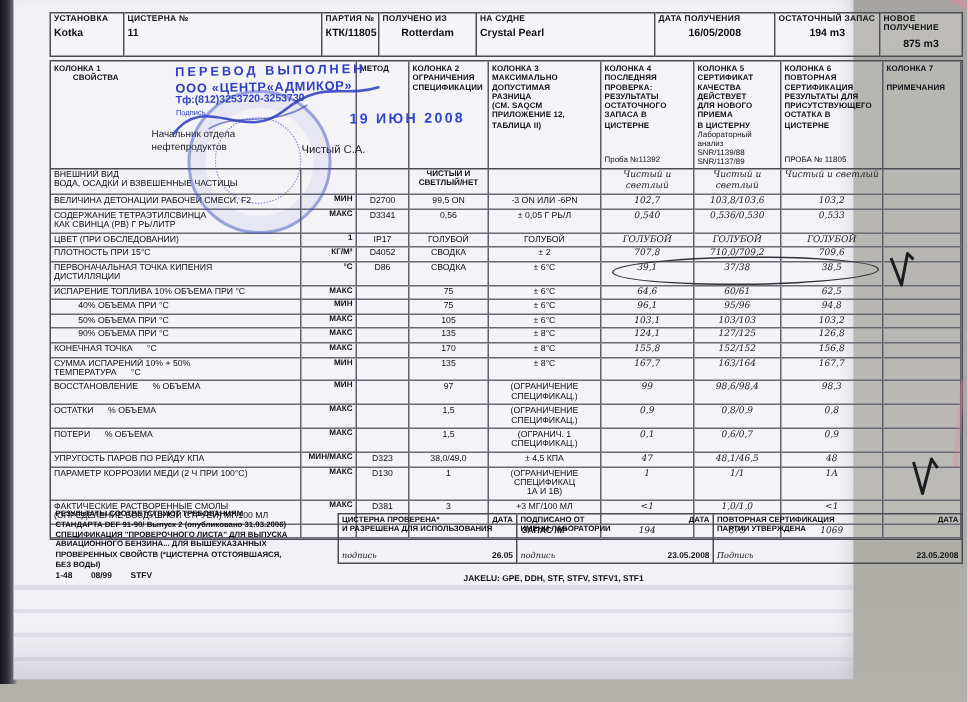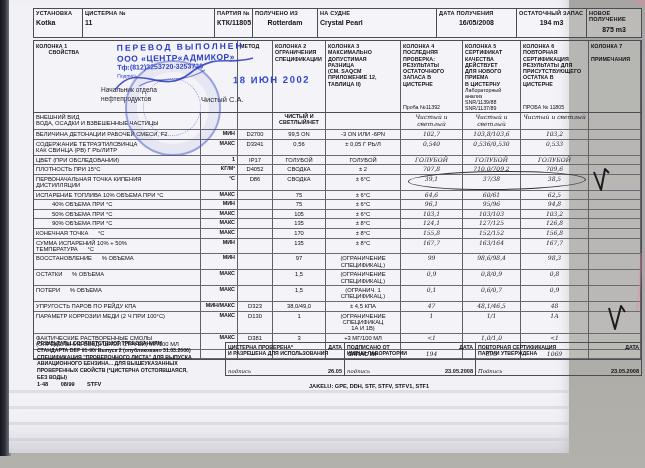--- a/index.html
+++ b/index.html
@@ -430,21 +430,21 @@
   <div class="officer">Начальник отдела
 нефтепродуктов</div>
   <div class="officer-name">Чистый С.А.</div>
   <div class="round-stamp">
     <div class="round-stamp-inner"></div>
   </div>
   <svg class="signature-svg" width="150" height="48" viewBox="0 0 150 48">
     <path d="M6,38 C28,8 52,44 80,22 S118,14 144,6" stroke="#2b3cbe" stroke-width="1.7" fill="none" opacity="0.85"></path>
     <path d="M30,34 C50,22 70,34 96,18" stroke="#2b3cbe" stroke-width="1.1" fill="none" opacity="0.6"></path>
   </svg>
-  <div class="date-stamp">18 ИЮН 2002</div>
+  <div class="date-stamp">19 ИЮН 2008</div>
 
   <div class="oval-mark"></div>
   <svg class="check-1" width="22" height="28" viewBox="0 0 22 28">
     <path d="M3,7 L10,25 L14,4 L18,8" stroke="#1c1c20" stroke-width="2" fill="none" stroke-linejoin="round"></path>
   </svg>
   <svg class="check-2" width="22" height="30" viewBox="0 0 22 30">
     <path d="M3,5 L9,26 L15,3 L19,9" stroke="#1c1c20" stroke-width="2" fill="none" stroke-linejoin="round"></path>
   </svg>
   <div class="pink-corner"></div>
   <div class="pink-side"></div>

